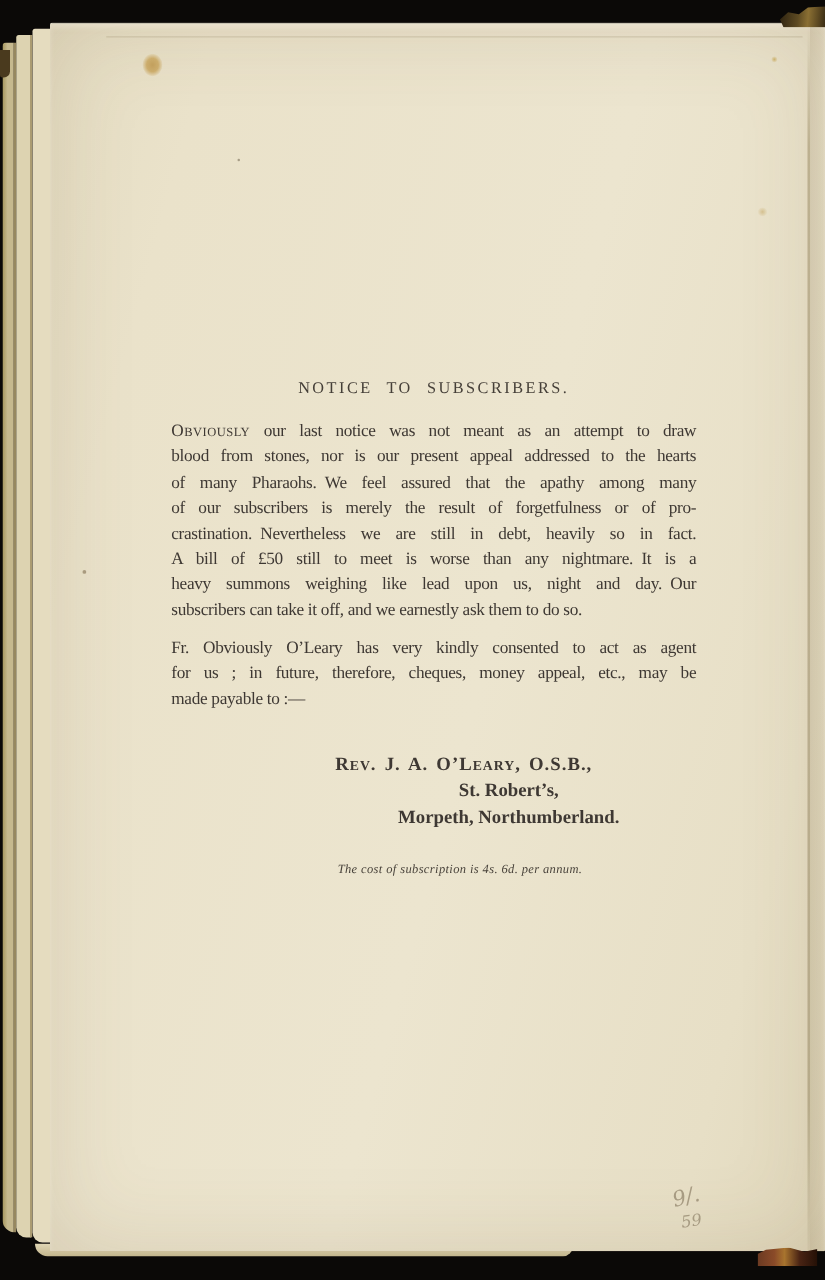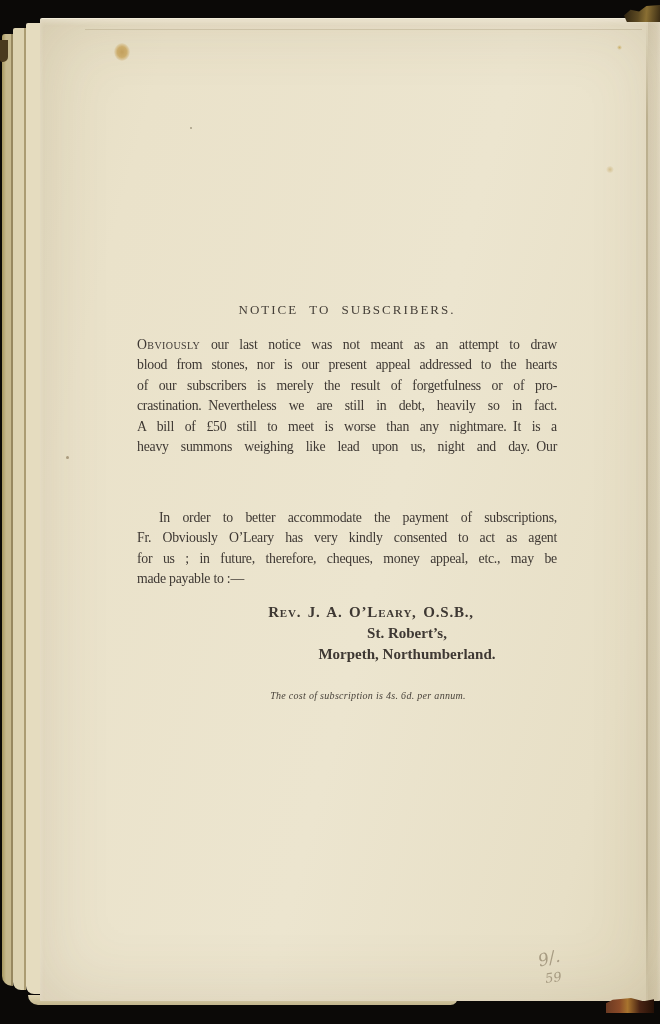--- a/index.html
+++ b/index.html
@@ -102,28 +102,29 @@
     <div class="spot-a"></div>
     <div class="spot-b"></div>
     <div class="speck-a"></div>
     <div class="speck-b"></div>
 
     <div class="title">NOTICE TO SUBSCRIBERS.</div>
 
     <div class="para p1">
       <div class="line"><span class="lead">Obviously</span><span> our last notice was not meant as an attempt to draw</span></div>
       <div class="line">blood from stones, nor is our present appeal addressed to the hearts</div>
+      <div class="line">of many Pharaohs. We feel assured that the apathy among many</div>
       <div class="line">of our subscribers is merely the result of forgetfulness or of pro-</div>
       <div class="line">crastination. Nevertheless we are still in debt, heavily so in fact.</div>
       <div class="line">A bill of £50 still to meet is worse than any nightmare. It is a</div>
       <div class="line">heavy summons weighing like lead upon us, night and day. Our</div>
+      <div class="line flush">subscribers can take it off, and we earnestly ask them to do so.</div>
     </div>
 
     <div class="para p2">
-      <div class="line indent">In order to better accommodate the payment of subscriptions,</div>
       <div class="line">Fr. Obviously O’Leary has very kindly consented to act as agent</div>
       <div class="line">for us ; in future, therefore, cheques, money appeal, etc., may be</div>
       <div class="line flush">made payable to :—</div>
     </div>
 
     <div class="addr a1">Rev. J. A. O’Leary, O.S.B.,</div>
     <div class="addr a2">St. Robert’s,</div>
     <div class="addr a3">Morpeth, Northumberland.</div>
 
     <div class="note">The cost of subscription is 4s. 6d. per annum.</div>

